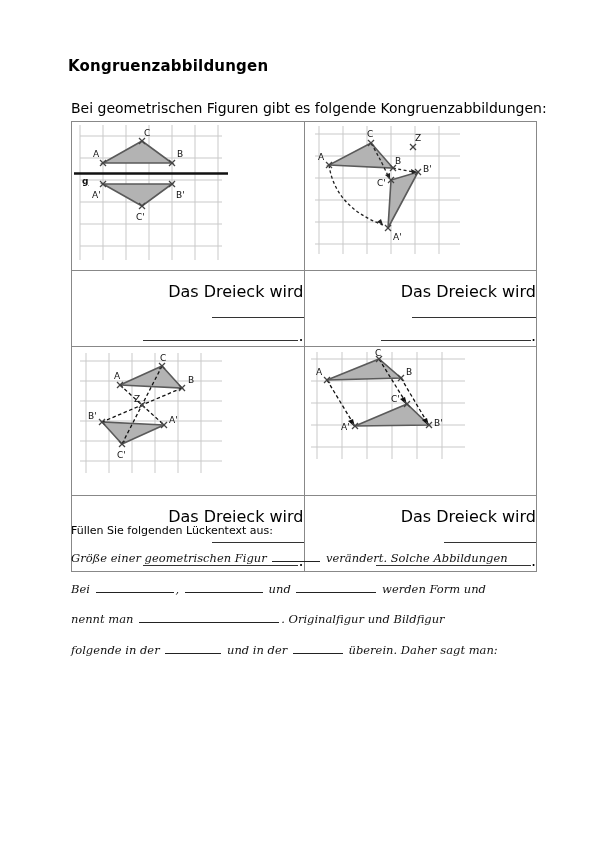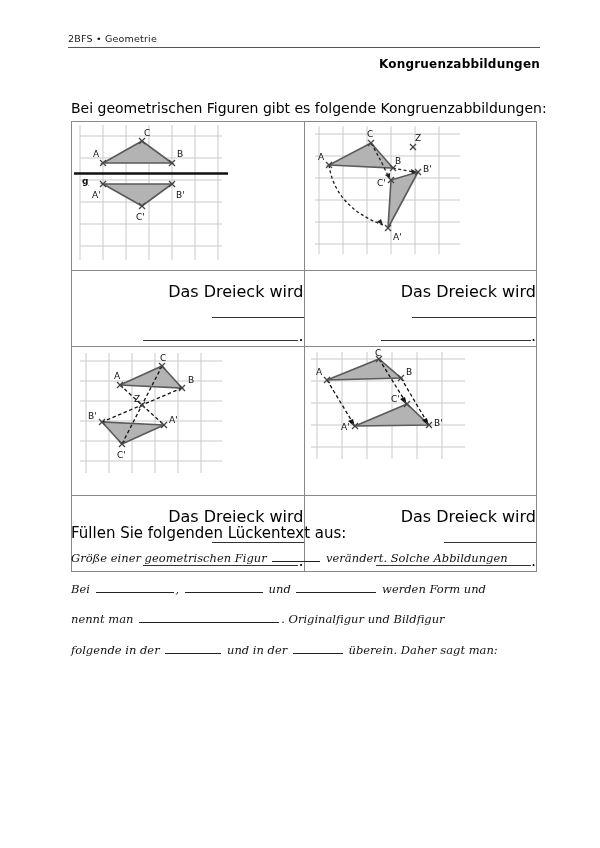--- a/index.html
+++ b/index.html
@@ -37,22 +37,22 @@
     font-size: 9.5px;
     letter-spacing: 0.2px;
     color: #1a1a1a;
   }
 
   .doc-title {
     position: absolute;
     left: 68px;
     top: 57px;
     width: 472px;
-    text-align: right;
-    font-size: 12px;
+    text-align: left;
+    font-size: 15px;
     font-weight: bold;
     letter-spacing: 0.2px;
   }
 
   .intro {
     position: absolute;
     left: 71px;
     top: 100px;
     font-size: 14px;
   }
@@ -99,21 +99,21 @@
   .rule-b { width: 155px; }
   .rule-c { width: 124px; }
   .rule-d { width: 150px; }
   .line2 { margin-top: 2px; }
 
   
   .gap-head {
     position: absolute;
     left: 71px;
     top: 524px;
-    font-size: 15px;
+    font-size: 11px;
   }
   .gap-body {
     position: absolute;
     left: 71px;
     top: 543px;
     width: 470px;
     font-family: "DejaVu Serif", serif;
     font-style: italic;
     font-size: 11.5px;
     color: #111;
@@ -139,23 +139,20 @@
   .g7 { width: 50px; }
   .g8 { width: 190px; }
   .g9 { width: 118px; }
   .g10 { width: 62px; }
 </style>
 </head>
 <body>
 
 <div class="page">
 
-  <div class="header">
-    <div class="header-text">2BFS • Geometrie</div>
-  </div>
 
   <div class="doc-title">Kongruenzabbildungen</div>
 
   <div class="intro">Bei geometrischen Figuren gibt es folgende Kongruenzabbildungen:</div>
 
   <table class="fig-table">
     <tbody>
         <tr>
 
       <td class="fig-cell">

